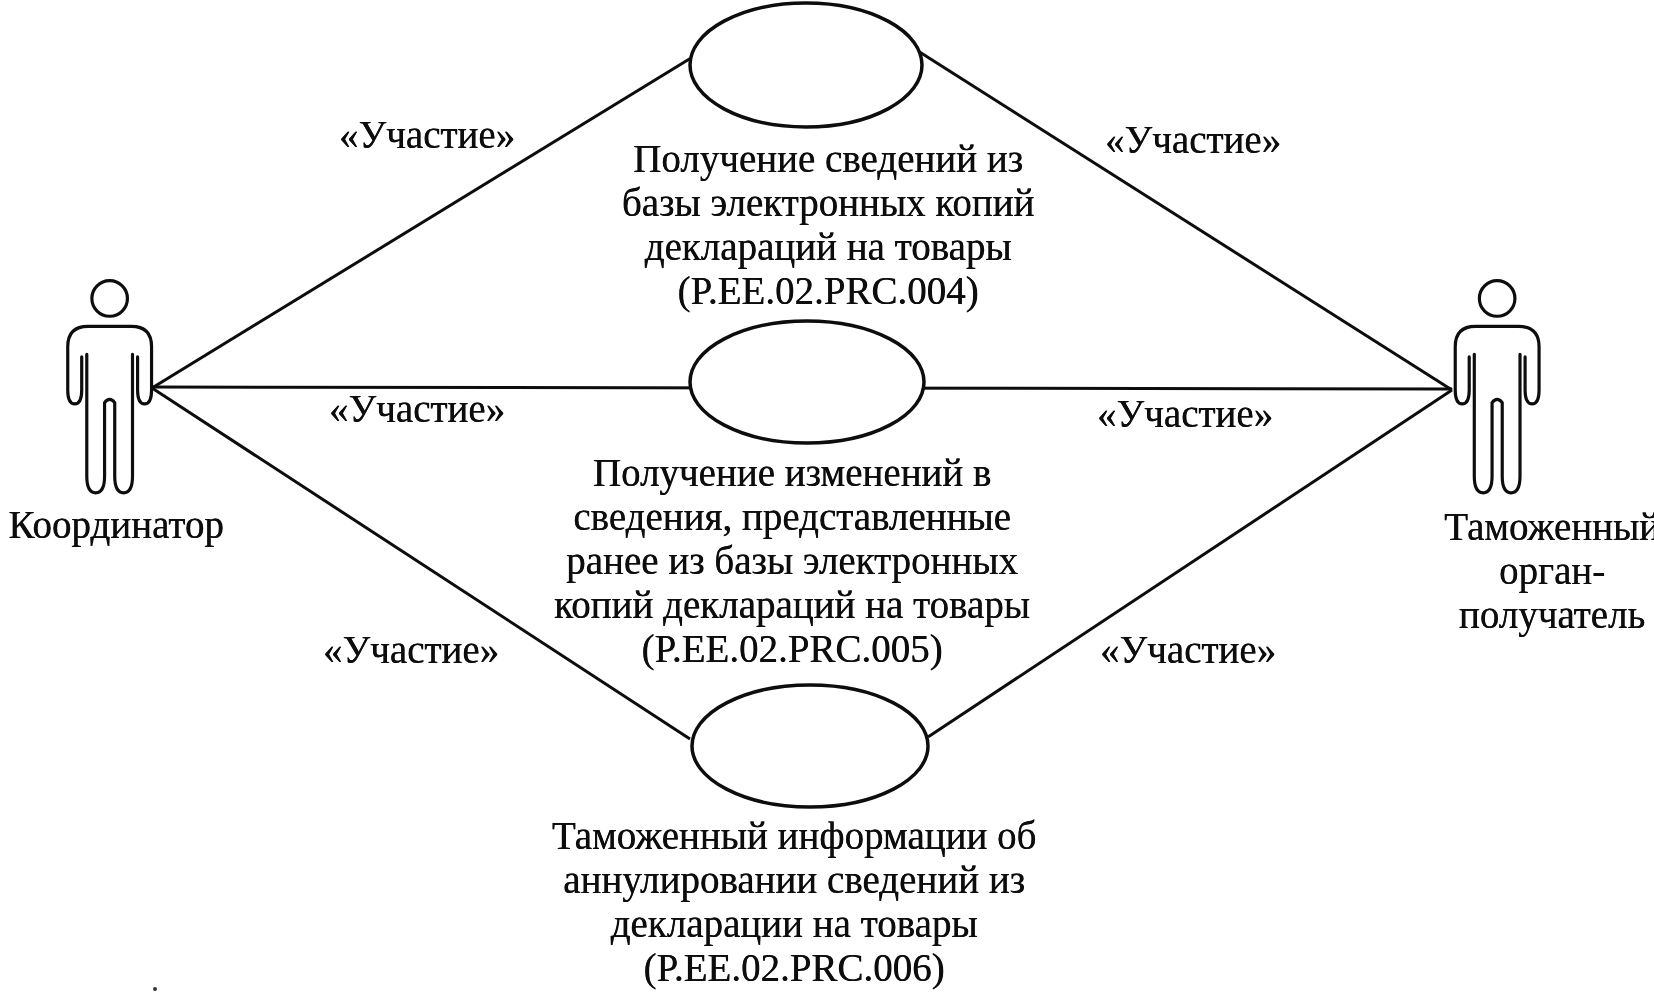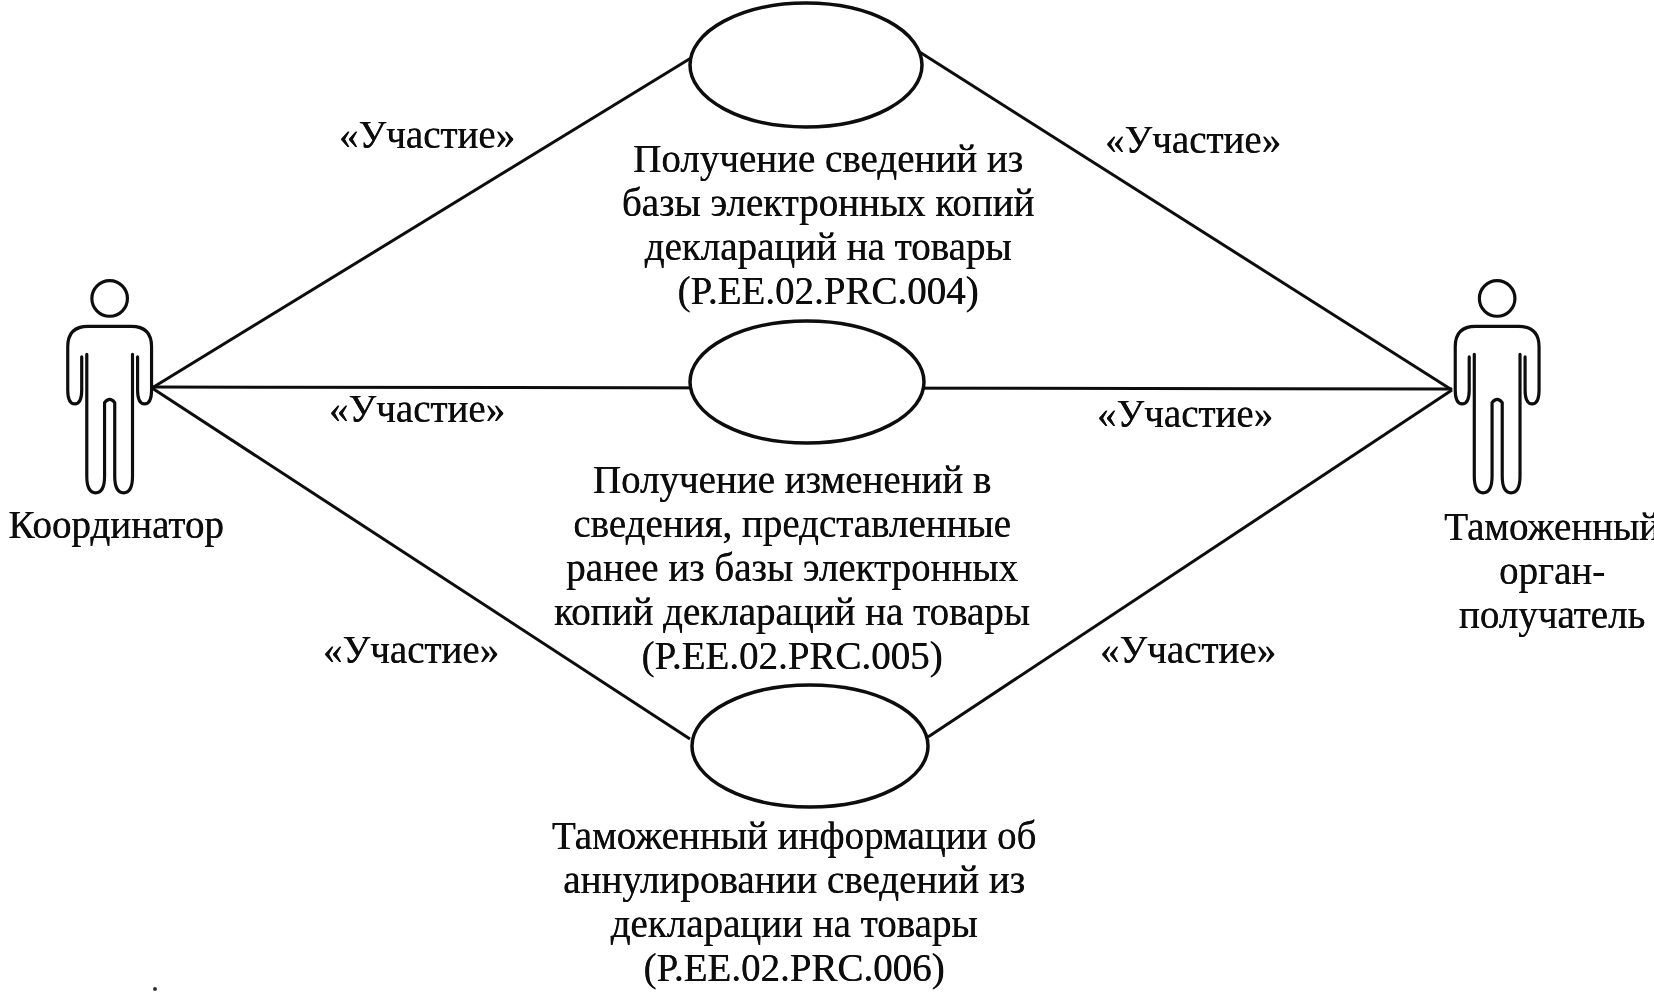--- a/index.html
+++ b/index.html
@@ -76,21 +76,21 @@
     </g>
 
     <circle cx="155" cy="989" r="2" fill="#333333"></circle>
   </svg>
 
   <div class="lbl" style="left:828px; top:137px;">Получение сведений из
 базы электронных копий
 деклараций на товары
 (P.EE.02.PRC.004)</div>
 
-  <div class="lbl" style="left:792px; top:451px;margin-top:7px;">Получение изменений в
+  <div class="lbl" style="left:792px; top:451px;">Получение изменений в
 сведения, представленные
 ранее из базы электронных
 копий деклараций на товары
 (P.EE.02.PRC.005)</div>
 
   <div class="lbl" style="left:794px; top:814px;">Таможенный информации об
 аннулировании сведений из
 декларации на товары
 (P.EE.02.PRC.006)</div>
 

